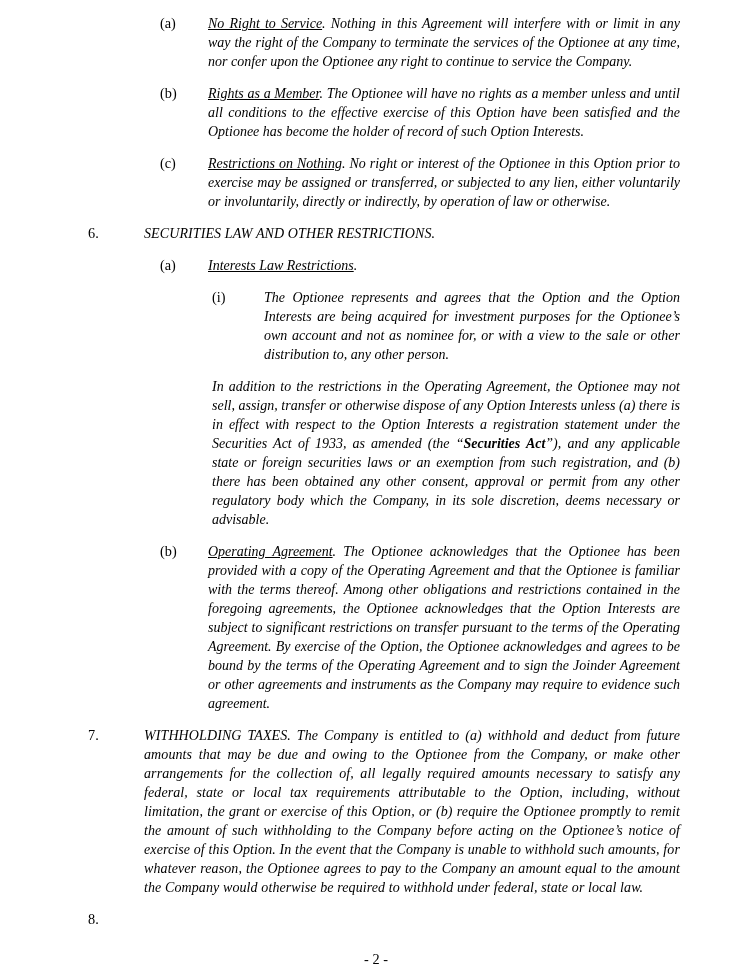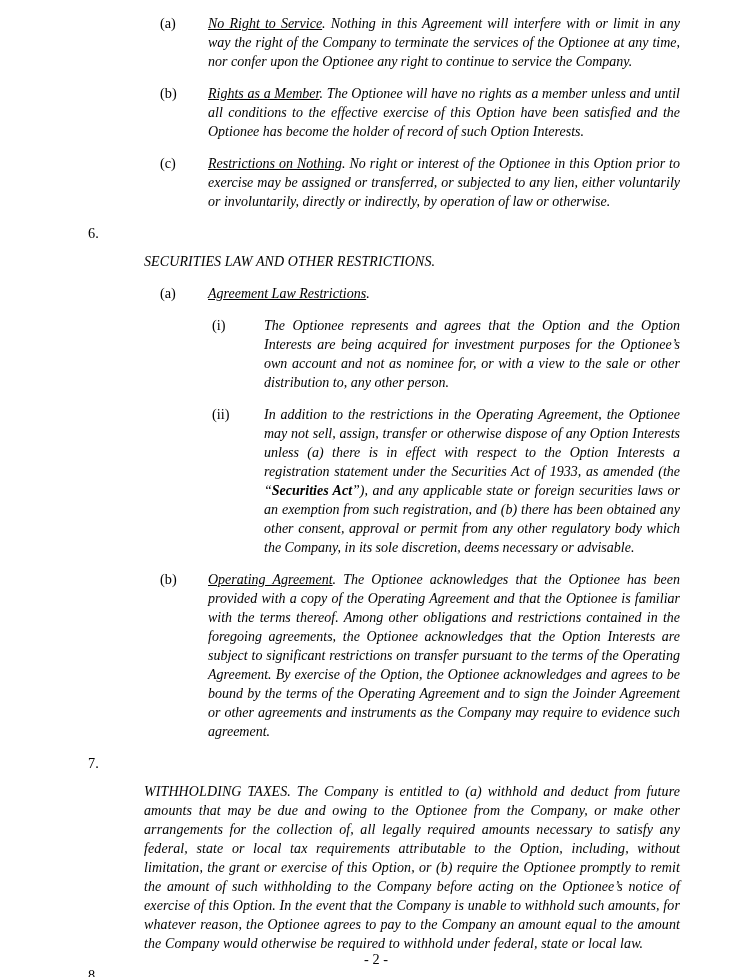--- a/index.html
+++ b/index.html
@@ -58,21 +58,20 @@
 
   
   .lvl-roman { margin-left: 140px; }
   .lvl-roman .marker { width: 52px; }
 
   .u { text-decoration: underline; }
   .b { font-weight: bold; }
 
   .heading-text {
     letter-spacing: 0.1px;
-    margin-top: 28px;
   }
 
   .footer {
     position: absolute;
     left: 0;
     right: 0;
     bottom: 9px;
     text-align: center;
     font-size: 14.3px;
     font-family: "Liberation Serif", serif;
@@ -95,28 +94,27 @@
       <div class="block lvl-alpha">
         <div class="marker">(c)</div>
         <div class="text"><span class="u">Restrictions on Nothing</span><span>.   No right or interest of the Optionee in this Option prior to exercise may be assigned or transferred, or subjected to any lien, either voluntarily or involuntarily, directly or indirectly, by operation of law or otherwise.</span></div>
       </div>
       <div class="block lvl-num">
         <div class="marker">6.</div>
         <div class="text heading-text"><span>SECURITIES LAW AND OTHER RESTRICTIONS.</span></div>
       </div>
       <div class="block lvl-alpha">
         <div class="marker">(a)</div>
-        <div class="text"><span class="u">Agreement Law Restrictions</span><span>.</span></div>
+        <div class="text"><span class="u">Interests Law Restrictions</span><span>.</span></div>
       </div>
       <div class="block lvl-roman">
         <div class="marker">(i)</div>
         <div class="text"><span>The Optionee represents and agrees that the Option and the Option Interests are being acquired for investment purposes for the Optionee’s own account and not as nominee for, or with a view to the sale or other distribution to, any other person.</span></div>
       </div>
       <div class="block lvl-roman">
-        <div class="marker">(ii)</div>
         <div class="text"><span>In addition to the restrictions in the Operating Agreement, the Optionee may not sell, assign, transfer or otherwise dispose of any Option Interests unless (a) there is in effect with respect to the Option Interests a registration statement under the Securities Act of 1933, as amended (the “</span><span class="b">Securities Act</span><span>”), and any applicable state or foreign securities laws or an exemption from such registration, and (b) there has been obtained any other consent, approval or permit from any other regulatory body which the Company, in its sole discretion, deems necessary or advisable.</span></div>
       </div>
       <div class="block lvl-alpha">
         <div class="marker">(b)</div>
         <div class="text"><span class="u">Operating Agreement</span><span>.  The Optionee acknowledges that the Optionee has been provided with a copy of the Operating Agreement and that the Optionee is familiar with the terms thereof.  Among other obligations and restrictions contained in the foregoing agreements, the Optionee acknowledges that the Option Interests are subject to significant restrictions on transfer pursuant to the terms of the Operating Agreement.  By exercise of the Option, the Optionee acknowledges and agrees to be bound by the terms of the Operating Agreement and to sign the Joinder Agreement or other agreements and instruments as the Company may require to evidence such agreement.</span></div>
       </div>
       <div class="block lvl-num">
         <div class="marker">7.</div>
         <div class="text heading-text"><span>WITHHOLDING TAXES.  The Company is entitled to (a) withhold and deduct from future amounts that may be due and owing to the Optionee from the Company, or make other arrangements for the collection of, all legally required amounts necessary to satisfy any federal, state or local tax requirements attributable to the Option, including, without limitation, the grant or exercise of this Option, or (b) require the Optionee promptly to remit the amount of such withholding to the Company before acting on the Optionee’s notice of exercise of this Option.  In the event that the Company is unable to withhold such amounts, for whatever reason, the Optionee agrees to pay to the Company an amount equal to the amount the Company would otherwise be required to withhold under federal, state or local law.</span></div>
       </div>

